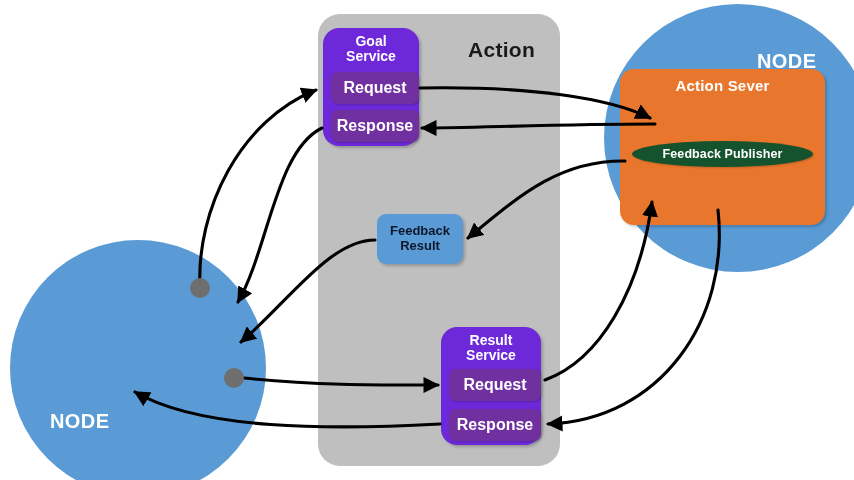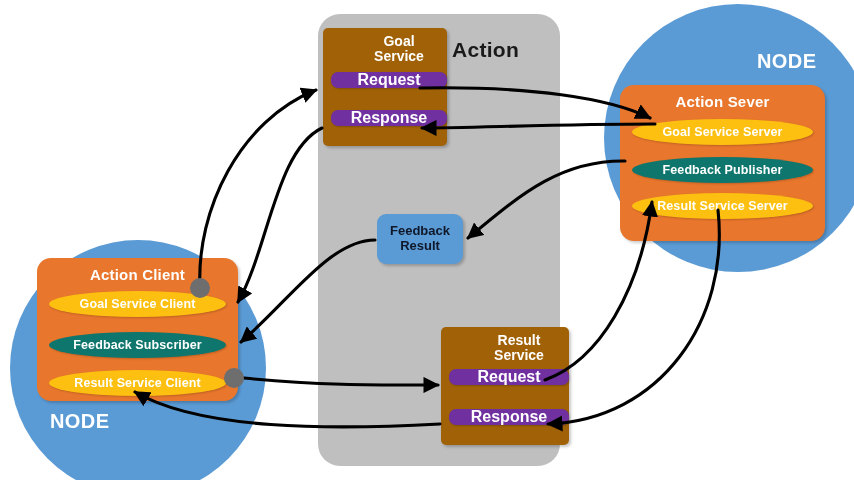--- a/index.html
+++ b/index.html
@@ -13,29 +13,29 @@
 
   .actionbox{position:absolute;background:#E8762C;border-radius:14px;
              box-shadow:2px 2px 3px rgba(0,0,0,.20);}
   .actionbox .title{color:#ffffff;font-weight:bold;font-size:15px;text-align:center;
                     padding-top:8px;letter-spacing:.2px;}
   .pill{position:absolute;left:12px;right:12px;height:26px;border-radius:50%/50%;
         display:flex;align-items:center;justify-content:center;
         color:#ffffff;font-weight:bold;font-size:12.5px;letter-spacing:.1px;
         box-shadow:1px 1px 2px rgba(0,0,0,.18);}
   .pill.yellow{background:#FDC010;}
-  .pill.green{background:#0f766e;}
+  .pill.green{background:#14532d;}
 
   .gray-panel{position:absolute;background:#BFBFBF;border-radius:22px;}
 
-  .svcbox{position:absolute;background:#a16207;border-radius:5px;
-          box-shadow:2px 2px 3px rgba(0,0,0,.22);padding-left:28px;}
+  .svcbox{position:absolute;background:#6d28d9;border-radius:16px;
+          box-shadow:2px 2px 3px rgba(0,0,0,.22);}
   .svcbox .svctitle{color:#ffffff;font-weight:bold;font-size:14px;text-align:center;
                     line-height:1.08;padding-top:6px;}
-  .rrbox{position:absolute;left:8px;right:0;height:16px;background:#7030A0;
+  .rrbox{position:absolute;left:8px;right:0;height:32px;background:#7030A0;
          border-radius:7px;display:flex;align-items:center;justify-content:center;
          color:#ffffff;font-weight:bold;font-size:16px;
          box-shadow:1px 1px 2px rgba(0,0,0,.20);}
 
   .topicbox{position:absolute;background:#5B9BD5;border-radius:9px;
             display:flex;align-items:center;justify-content:center;text-align:center;
             color:#0f172a;font-weight:bold;font-size:13px;line-height:1.15;
             box-shadow:2px 2px 3px rgba(0,0,0,.22);}
 
   .action-title{position:absolute;color:#1a1a1a;font-weight:bold;font-size:21px;
@@ -47,21 +47,21 @@
 <body>
 
 <div id="stage">
 
   <div class="node-circle" style="left:10px;top:240px;width:256px;height:256px;"></div>
 
   <div class="node-circle" style="left:604px;top:4px;width:268px;height:268px;"></div>
 
   <div class="gray-panel" style="left:318px;top:14px;width:242px;height:452px;"></div>
 
-  <div class="action-title" style="left:452px;top:38px;text-align:center;">Action</div>
+  <div class="action-title" style="left:468px;top:38px;text-align:center;">Action</div>
 
   <div class="svcbox" style="left:323px;top:28px;width:96px;height:118px;">
     <div class="svctitle">
       <span>Goal</span><br>
       <span>Service</span>
     </div>
     <div class="rrbox" style="top:44px;">Request</div>
     <div class="rrbox" style="top:82px;">Response</div>
   </div>
 
@@ -74,32 +74,24 @@
 
   <div class="svcbox" style="left:441px;top:327px;width:100px;height:118px;">
     <div class="svctitle">
       <span>Result</span><br>
       <span>Service</span>
     </div>
     <div class="rrbox" style="top:42px;">Request</div>
     <div class="rrbox" style="top:82px;">Response</div>
   </div>
 
-  <div class="actionbox" style="left:37px;top:258px;width:201px;height:143px;">
-    <div class="title">Action Client</div>
-    <div class="pill yellow" style="top:33px;">Goal Service Client</div>
-    <div class="pill green" style="top:74px;">Feedback Subscriber</div>
-    <div class="pill yellow" style="top:112px;">Result Service Client</div>
-  </div>
 
-  <div class="actionbox" style="left:620px;top:85px;width:205px;height:156px;">
+  <div class="actionbox" style="left:620px;top:69px;width:205px;height:156px;">
     <div class="title">Action Sever</div>
-    <div class="pill yellow" style="top:34px;">Goal Service Server</div>
     <div class="pill green" style="top:72px;">Feedback Publisher</div>
-    <div class="pill yellow" style="top:108px;">Result Service Server</div>
   </div>
 
   <div class="node-label" style="left:50px;top:410px;">NODE</div>
   <div class="node-label" style="left:757px;top:50px;">NODE</div>
 
   <svg class="layer" id="arrows" viewBox="0 0 854 480">
     <defs>
       <marker id="ah" viewBox="0 0 10 10" refX="9" refY="5" markerWidth="5.2" markerHeight="5.2" orient="auto-start-reverse">
         <path d="M 0 0 L 10 5 L 0 10 z" fill="#000000"></path>
       </marker>

